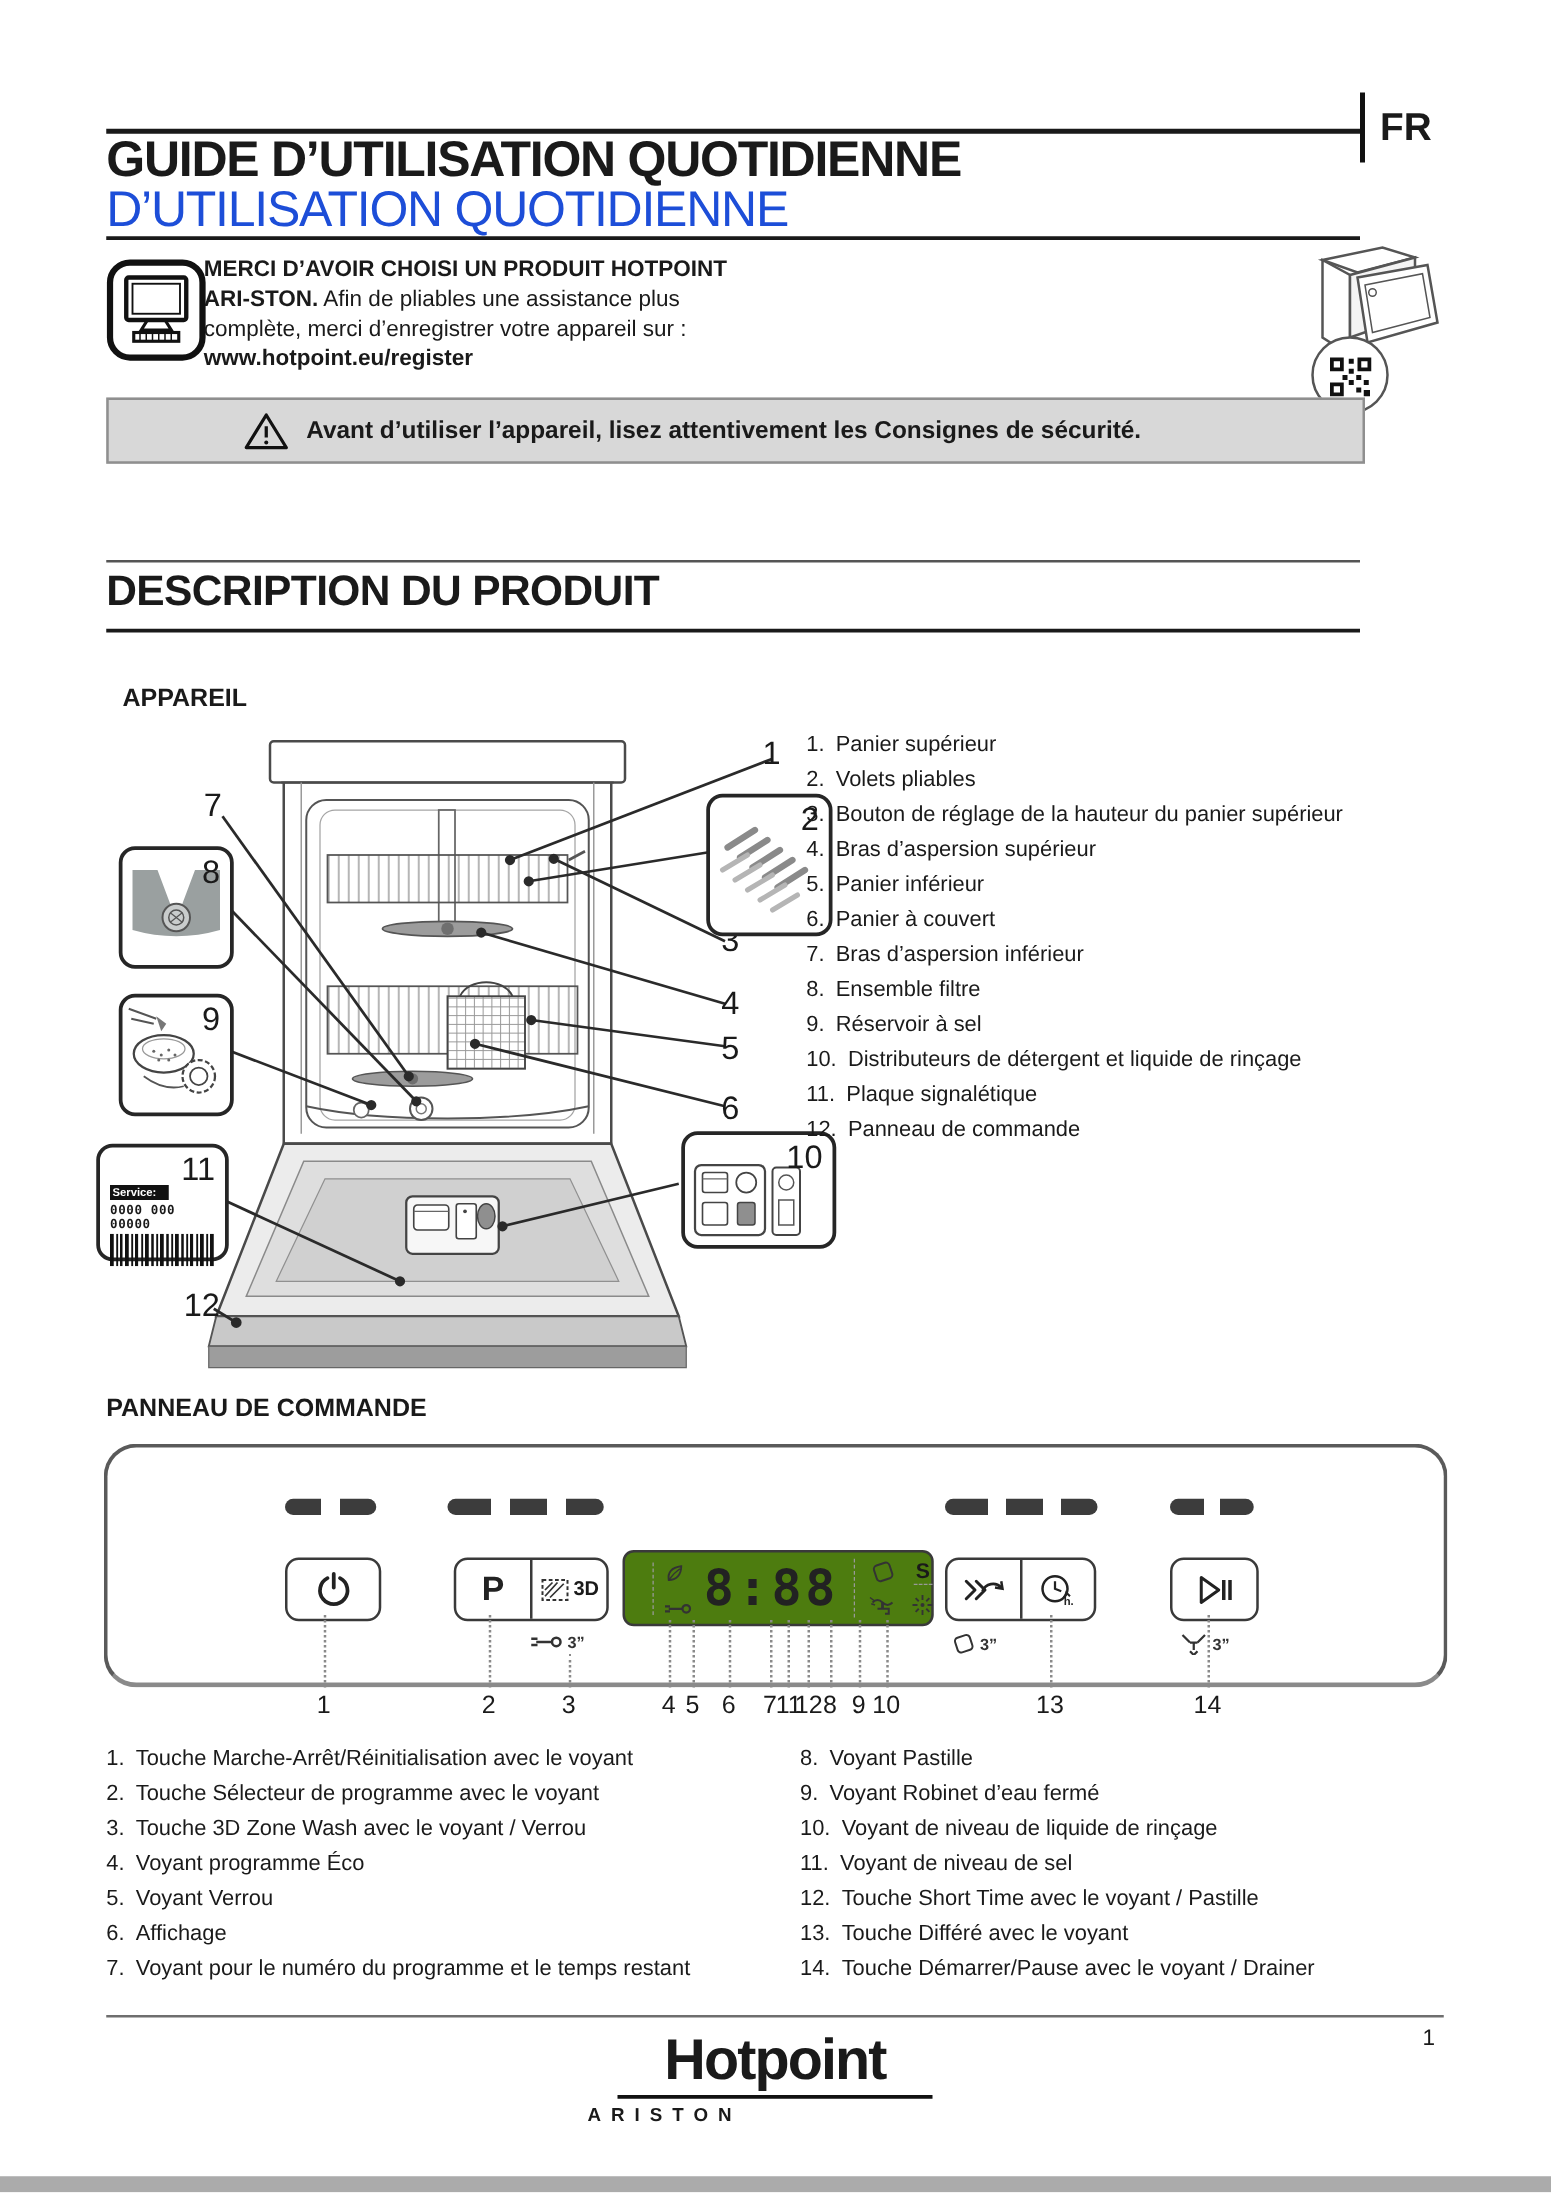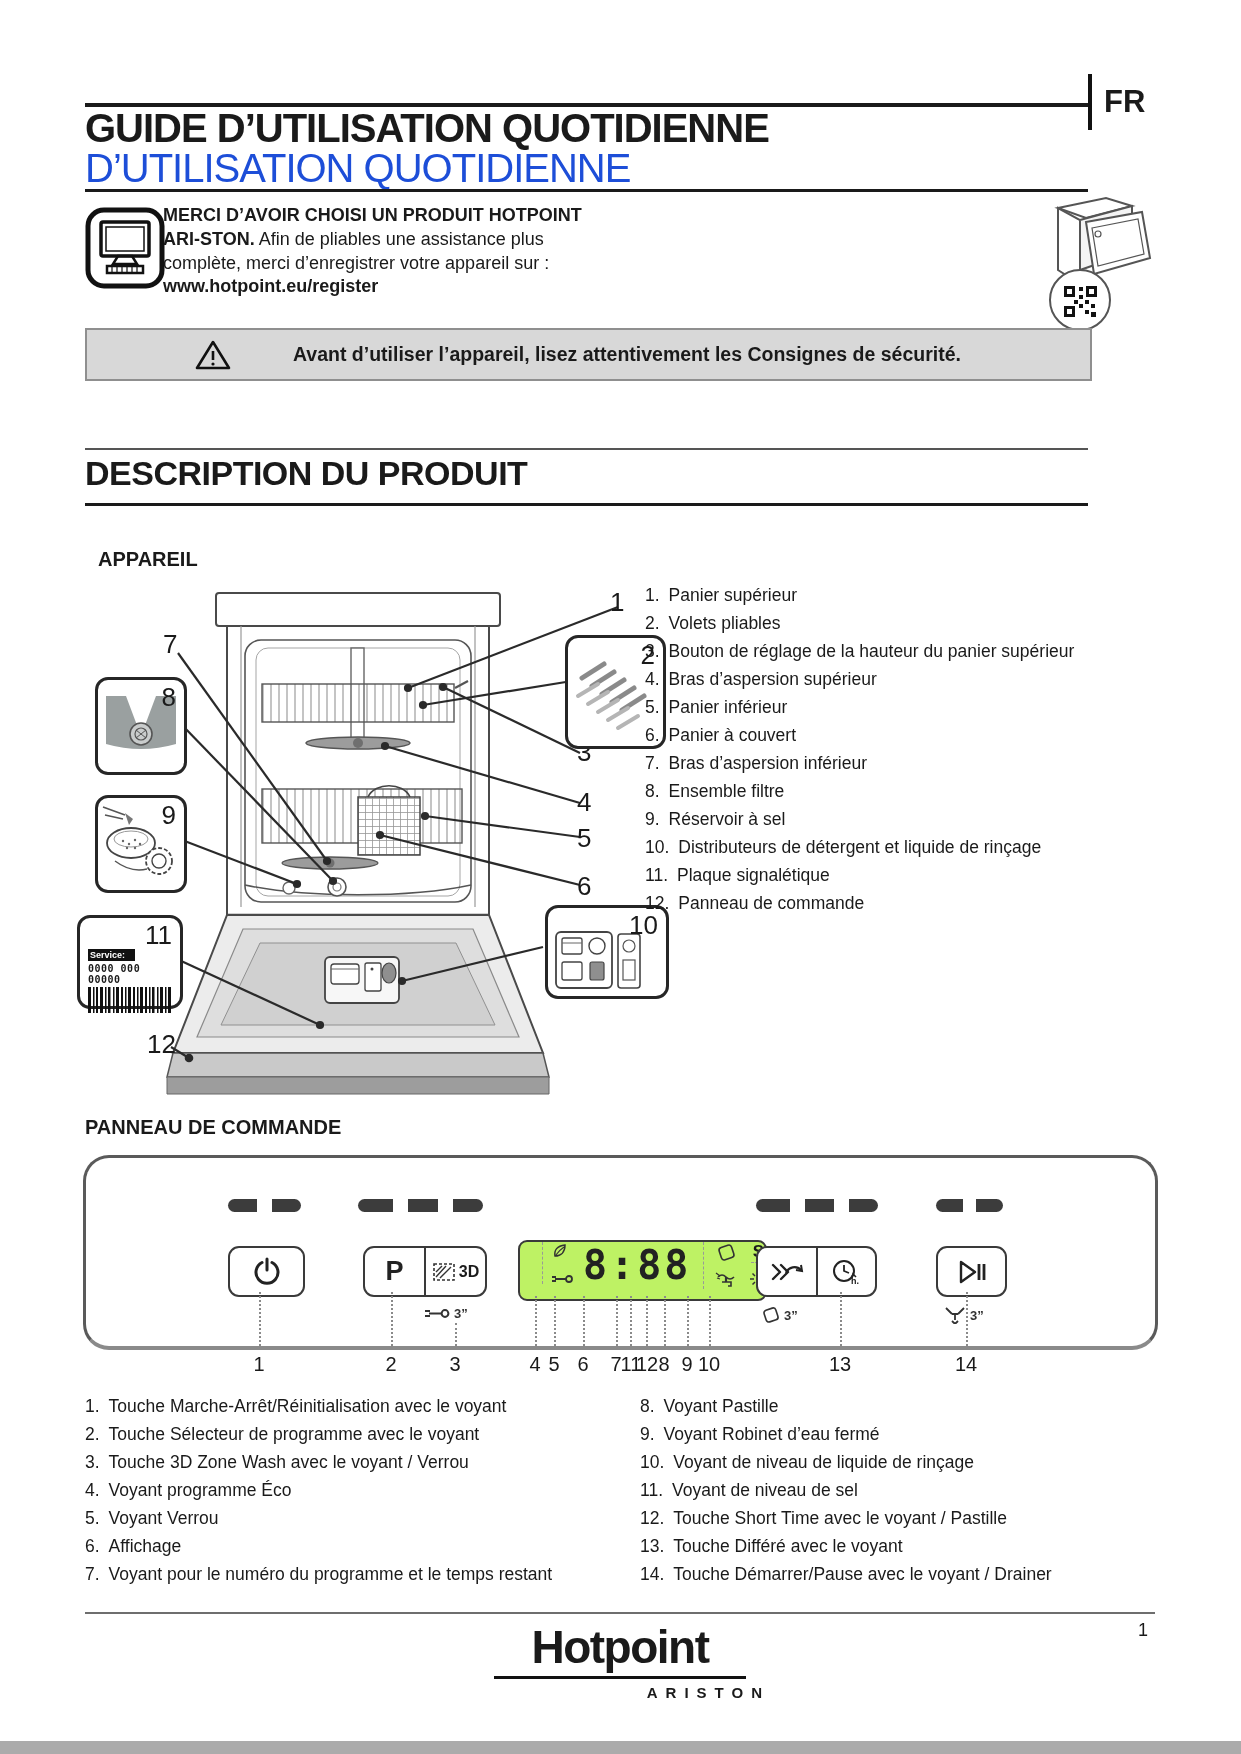--- a/index.html
+++ b/index.html
@@ -34,29 +34,29 @@
   .svc-code{font-size:10px;font-weight:bold;font-family:"DejaVu Sans Mono",monospace;letter-spacing:0.5px;margin:1px 0 2px 0;}
   
   .cpanel{position:absolute;border:3px solid #5a5a5a;border-bottom:4px solid #8a8a8a;border-radius:26px;background:#fff;}
   .led{position:absolute;top:41px;height:13px;border-radius:7px;}
   .pbtn{position:absolute;top:88px;height:47px;border:2.5px solid #3a3a3a;border-radius:11px;background:#fff;
         display:flex;align-items:center;justify-content:center;}
   .pbtn .half{flex:1;height:100%;display:flex;align-items:center;justify-content:center;}
   .pbtn .div{width:2px;height:100%;background:#3a3a3a;}
   .p-letter{font-size:27px;font-weight:bold;color:#222;}
   .d3-label{font-size:16px;font-weight:bold;margin-left:3px;text-align:right;}
-  .pdisp{position:absolute;top:82px;height:57px;border:2.5px solid #3a3a3a;border-radius:9px;background:#bef264;
-         display:flex;align-items:flex-start;margin-left:20px;}
+  .pdisp{position:absolute;top:82px;height:57px;border:2.5px solid #3a3a3a;border-radius:9px;background:#4d7c0f;
+         display:flex;align-items:center;}
   .seg{font-family:"DejaVu Sans Mono",monospace;font-weight:bold;font-size:40px;letter-spacing:3px;color:#222;}
   .hint{position:absolute;top:148px;display:flex;align-items:center;gap:4px;font-size:13px;font-weight:bold;color:#333;}
   .leader{position:absolute;border-left:2px dotted #8a8a8a;width:0;}
   .pnum{position:absolute;top:198px;font-size:20px;transform:translateX(-50%);}
   
   .brand{font-size:46px;font-weight:bold;letter-spacing:-1.5px;text-align:center;}
-  .brand-sub{font-size:15px;font-weight:bold;letter-spacing:8px;text-align:right;margin-top:5px;}
+  .brand-sub{font-size:15px;font-weight:bold;letter-spacing:8px;text-align:left;margin-top:5px;}
   .pageno{font-size:18px;}
   svg{display:block;}
 </style>
 </head>
 <body>
 
 <div class="page">
 
   <div class="rule" style="left:85px;top:103px;width:1003px;height:4px;"></div>
   <div class="abs fr-badge" style="left:1088px;top:74px;">
@@ -103,21 +103,21 @@
         <rect x="57" y="108" width="4" height="4"></rect>
           <rect x="63" y="112" width="4" height="4"></rect>
         <rect x="51" y="112" width="4" height="4"></rect>
           <rect x="57" y="118" width="4" height="4"></rect>
         <rect x="63" y="120" width="5" height="5"></rect>
           <rect x="46" y="108" width="4" height="4"></rect>
       </g>
     </svg>
   </div>
 
-  <div class="abs warn" style="left:85px;top:328px;width:1003px;height:49px;gap:48px;">
+  <div class="abs warn" style="left:85px;top:318px;width:1003px;height:49px;">
     <span style="margin-left:108px;">
       <svg width="36" height="32" viewBox="0 0 36 32">
         <path d="M18,3 L34,29 L2,29 Z" fill="none" stroke="#111" stroke-width="2.6" stroke-linejoin="round"></path>
         <path d="M18,12 v9" stroke="#111" stroke-width="2.6"></path>
         <circle cx="18" cy="25" r="1.6" fill="#111"></circle>
       </svg>
     </span>
     <span class="warn-text">Avant d’utiliser l’appareil, lisez attentivement les Consignes de sécurité.</span>
   </div>
 

